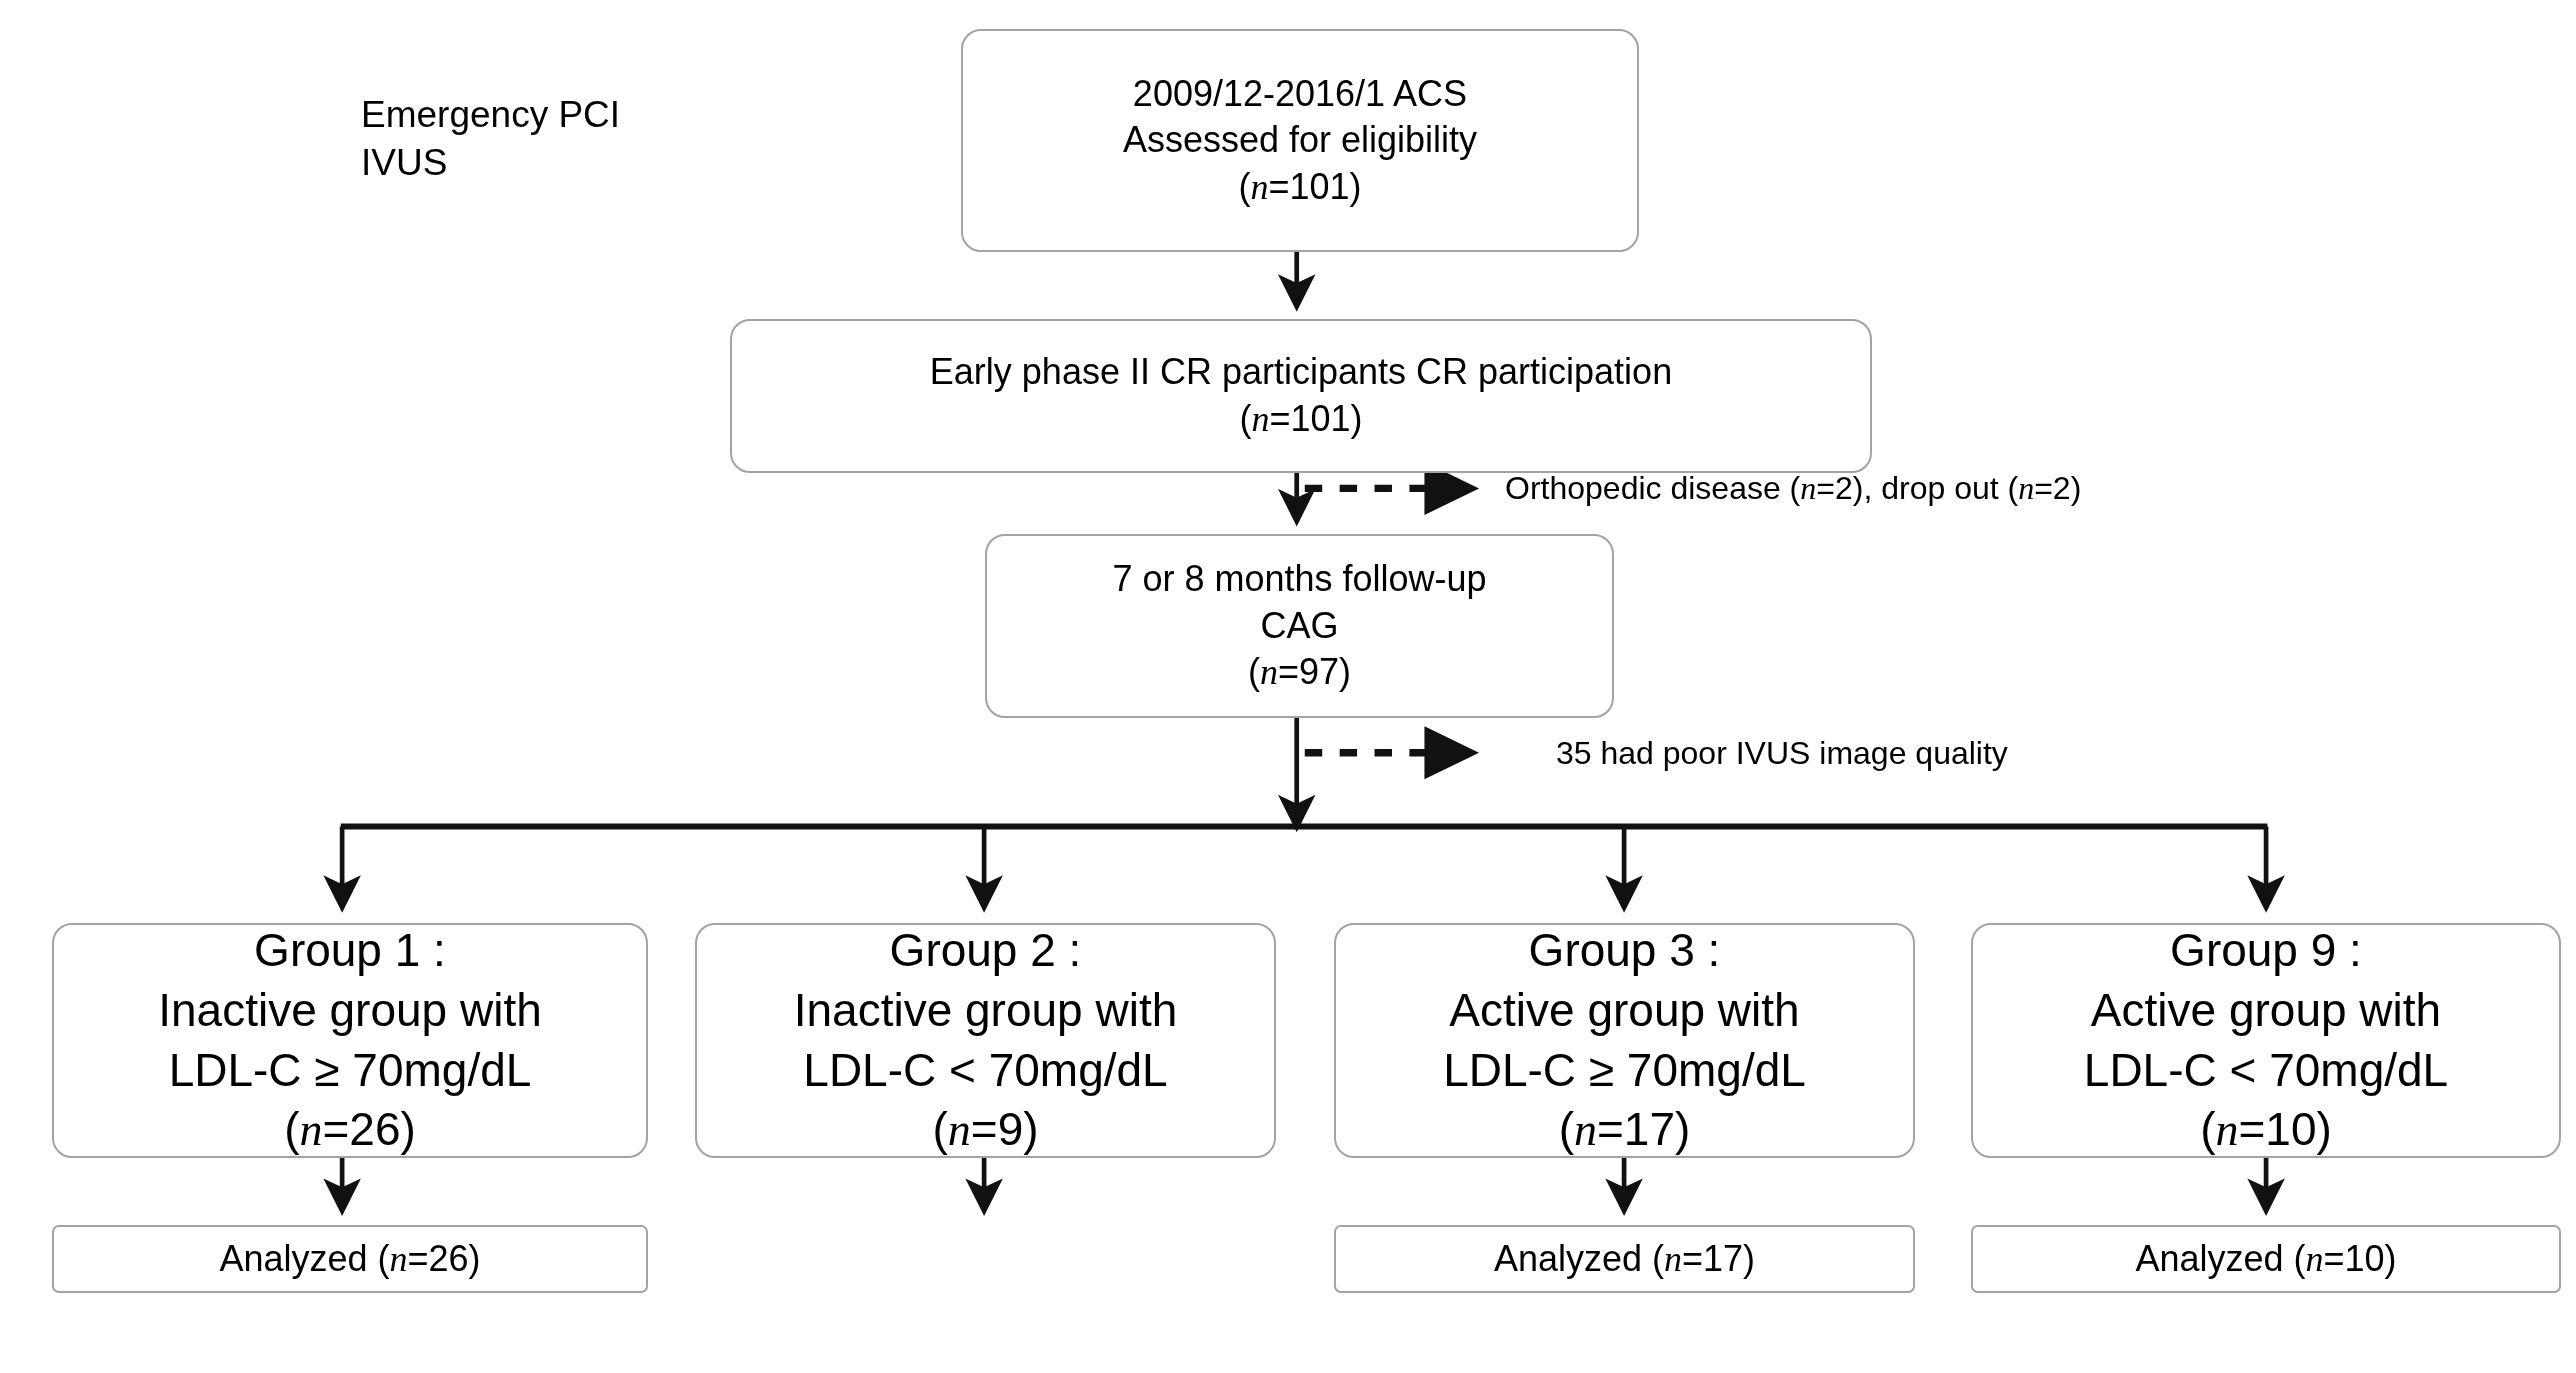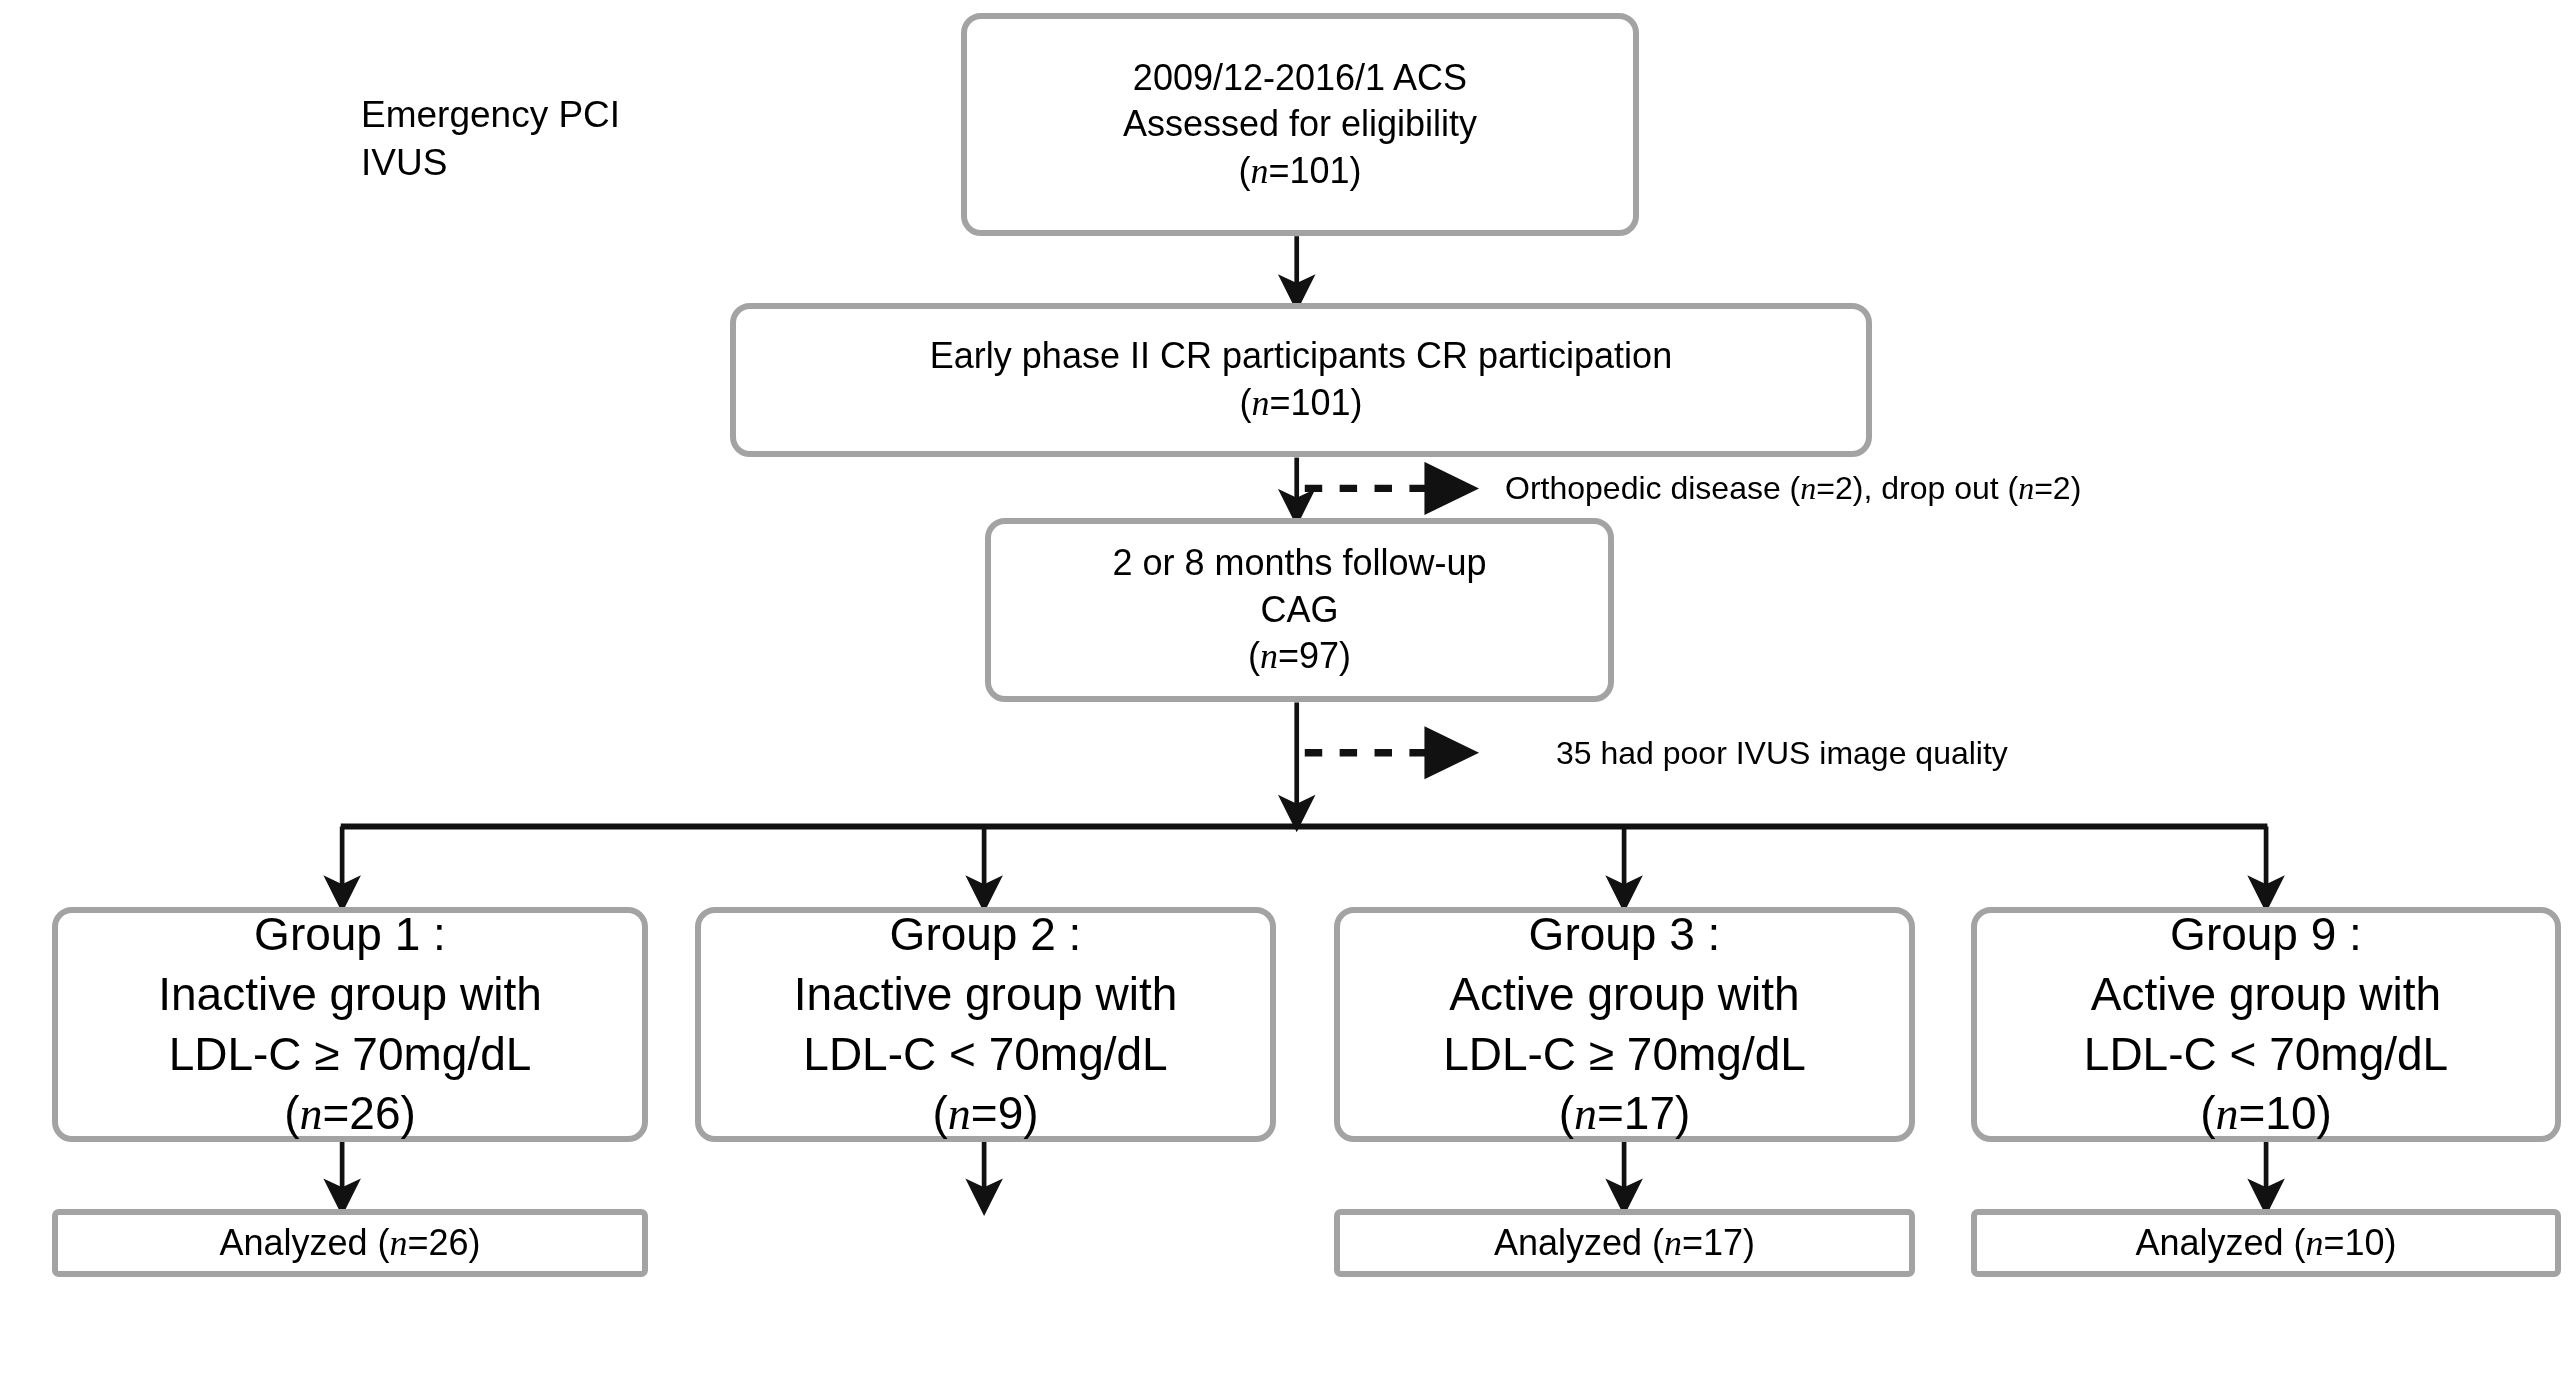--- a/index.html
+++ b/index.html
@@ -11,29 +11,30 @@
   }
   #stage{position:relative;width:2410px;height:1374px;background:#fff;}
 
   
   #wires{position:absolute;left:0;top:0;width:2576px;height:1374px;}
 
   
   .box{
     position:absolute;
     box-sizing:border-box;
-    border:6px solid #a3a3a3;
+    border:2px solid #a3a3a3;
     background:#ffffff;
     display:flex;
     flex-direction:column;
     align-items:center;
     justify-content:center;
     text-align:center;
     line-height:1.30;
     z-index:5;
+    margin-top:16px;
   }
   .box .ln{display:block;white-space:nowrap;}
   .r-lg{border-radius:20px;}
   .r-sm{border-radius:6.7px;text-align:center;}
 
   
   .fs-main{font-size:36px;}
   .fs-group{font-size:46px;}
   .fs-analyzed{font-size:36px;}
   .fs-side{font-size:37px;}
@@ -112,21 +113,21 @@
   <div class="box r-lg fs-main" style="left:730px;top:303px;width:1142px;height:154px;">
     <span class="ln">Early phase II CR participants CR participation</span>
     <span class="ln nital" style="font-style: normal;">(<em class="ital">n</em>=101)</span>
   </div>
 
   <div class="txt fs-note" style="left:1505px;top:468px;">
     <span class="ln nital" style="font-style: normal;">Orthopedic disease (<em class="ital">n</em>=2), drop out (<em class="ital">n</em>=2)</span>
   </div>
 
   <div class="box r-lg fs-main" style="left:985px;top:518px;width:629px;height:184px;">
-    <span class="ln">2 or 8 months follow-up</span>
+    <span class="ln">7 or 8 months follow-up</span>
     <span class="ln">CAG</span>
     <span class="ln nital" style="font-style: normal;">(<em class="ital">n</em>=97)</span>
   </div>
 
   <div class="txt fs-note" style="left:1556px;top:733px;">
     <span class="ln">35 had poor IVUS image quality</span>
   </div>
 
   <div class="box r-lg fs-group" style="left:52px;top:907px;width:596px;height:235px;">
     <span class="ln">Group 1 :</span>

